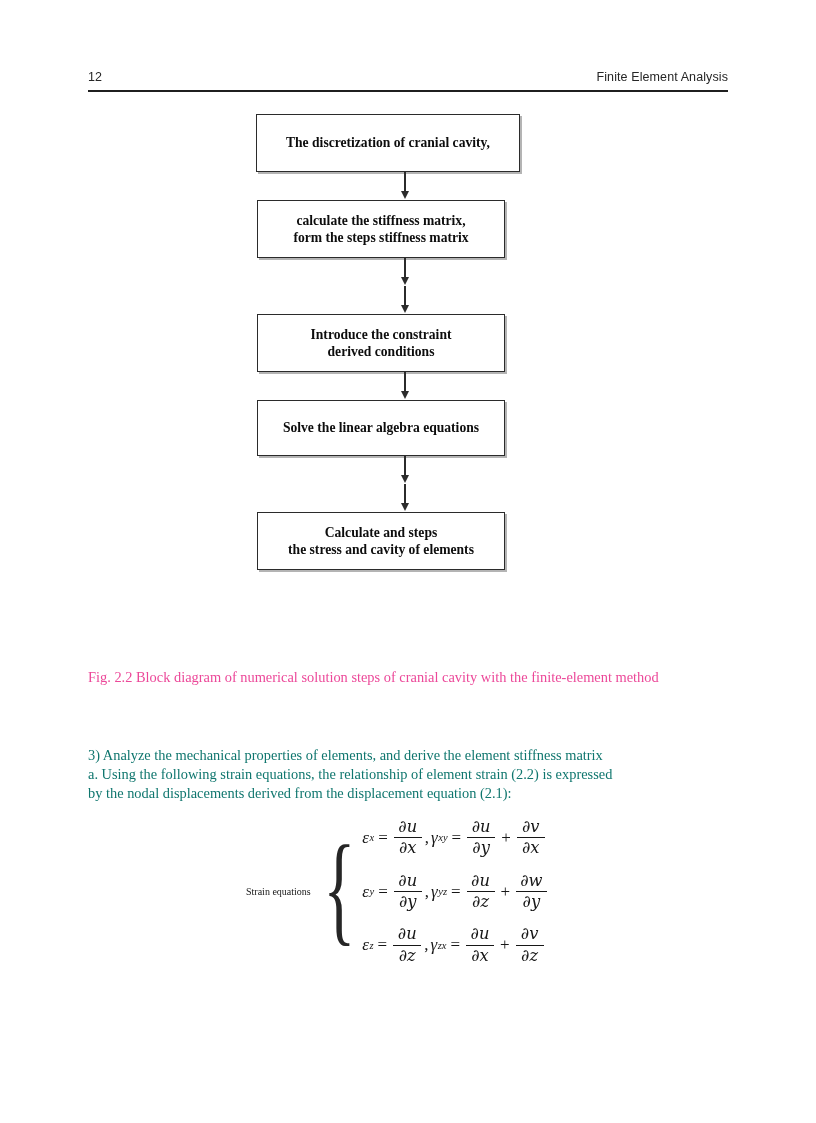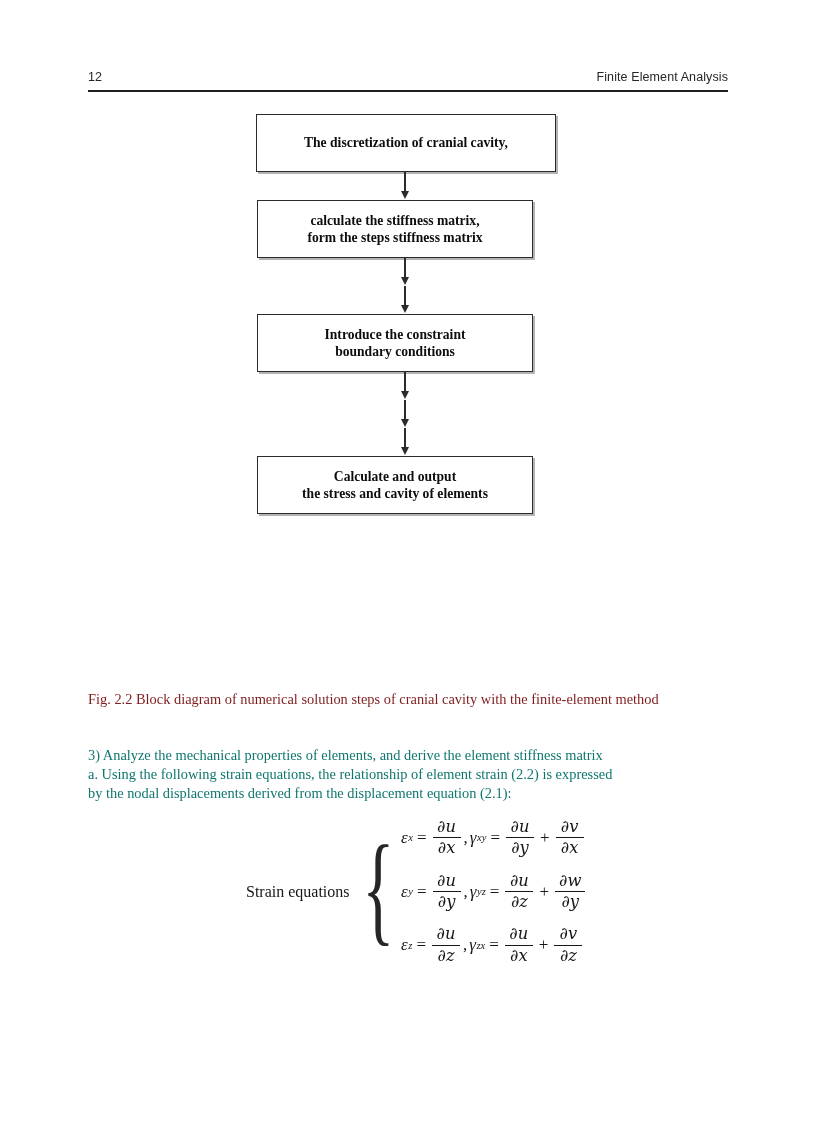--- a/index.html
+++ b/index.html
@@ -43,38 +43,38 @@
   
   .flow {
     position: absolute;
     left: 256px;
     top: 114px;
     width: 302px;
   }
   .flow-box {
     position: relative;
     box-sizing: border-box;
-    width: 276px;
+    width: 248px;
     margin: 0 0 0 1px;
     border: 1.3px solid #2b2b2b;
     background: #ffffff;
     box-shadow: 2px 2px 0 0 #b4b4b4;
     text-align: center;
     font-family: "Liberation Serif", "DejaVu Serif", serif;
     font-weight: bold;
     font-size: 13.6px;
     line-height: 1.28;
     color: #0d0d0d;
     display: flex;
     flex-direction: column;
     align-items: center;
     justify-content: center;
   }
   .flow-box.wide {
-    width: 300px;
+    width: 264px;
     margin-left: 0;
   }
   .flow-box .ln { display: block; white-space: nowrap; }
   .fb-h2 { height: 58px; }
   .fb-h1 { height: 56px; }
 
   .connector {
     width: 296px;
     height: 28px;
     position: relative;
@@ -98,26 +98,26 @@
     height: 0;
     border-left: 4.5px solid transparent;
     border-right: 4.5px solid transparent;
     border-top: 8px solid #2b2b2b;
   }
 
   
   .caption {
     position: absolute;
     left: 88px;
-    top: 690px;
+    top: 668px;
     width: 634px;
     font-size: 14.4px;
     line-height: 1.30;
     text-align: justify;
-    color: #7f1d1d;
+    color: #ec4899;
   }
   .para {
     position: absolute;
     left: 88px;
     top: 746px;
     width: 634px;
     font-size: 14.4px;
     line-height: 1.32;
     color: #0f766e;
   }
@@ -127,21 +127,21 @@
   .eqblock {
     position: absolute;
     left: 246px;
     top: 818px;
     display: flex;
     align-items: center;
     font-size: 15px;
   }
   .eq-label {
     font-family: "Liberation Serif", "DejaVu Serif", serif;
-    font-size: 16px;
+    font-size: 10px;
     color: #171717;
     padding-right: 3px;
     white-space: nowrap;
   }
   .brace {
     font-family: "Liberation Serif", "DejaVu Serif", serif;
     font-size: 122px;
     line-height: 0.78;
     font-weight: 300;
     color: #262626;
@@ -223,42 +223,45 @@
     </div>
 
 
     <div class="connector">
       <div class="stem"></div>
       <div class="head"></div>
     </div>
 
     <div class="flow-box fb-h2">
       <span class="ln">Introduce the constraint</span>
-      <span class="ln">boundary conditions</span>
-    </div>
-
-    <div class="connector">
-      <div class="stem"></div>
-      <div class="head"></div>
-    </div>
-
+      <span class="ln">derived conditions</span>
+    </div>
+
+    <div class="connector">
+      <div class="stem"></div>
+      <div class="head"></div>
+    </div>
+
+    <div class="flow-box fb-h1">
+      <span class="ln">Solve the linear algebra equations</span>
+    </div>
 
     <div class="connector">
       <div class="stem"></div>
       <div class="head"></div>
     </div>
 
 
     <div class="connector">
       <div class="stem"></div>
       <div class="head"></div>
     </div>
 
     <div class="flow-box fb-h2">
-      <span class="ln">Calculate and output</span>
+      <span class="ln">Calculate and steps</span>
       <span class="ln">the stress and cavity of elements</span>
     </div>
 
   </div>
 
   <div class="caption">Fig. 2.2 Block diagram of numerical solution steps of cranial cavity with the finite-element method</div>
 
   <div class="para">
     <span class="line">3) Analyze the mechanical properties of elements, and derive the element stiffness matrix</span>
     <span class="line">a. Using the following strain equations, the relationship of element strain (2.2) is expressed</span>

